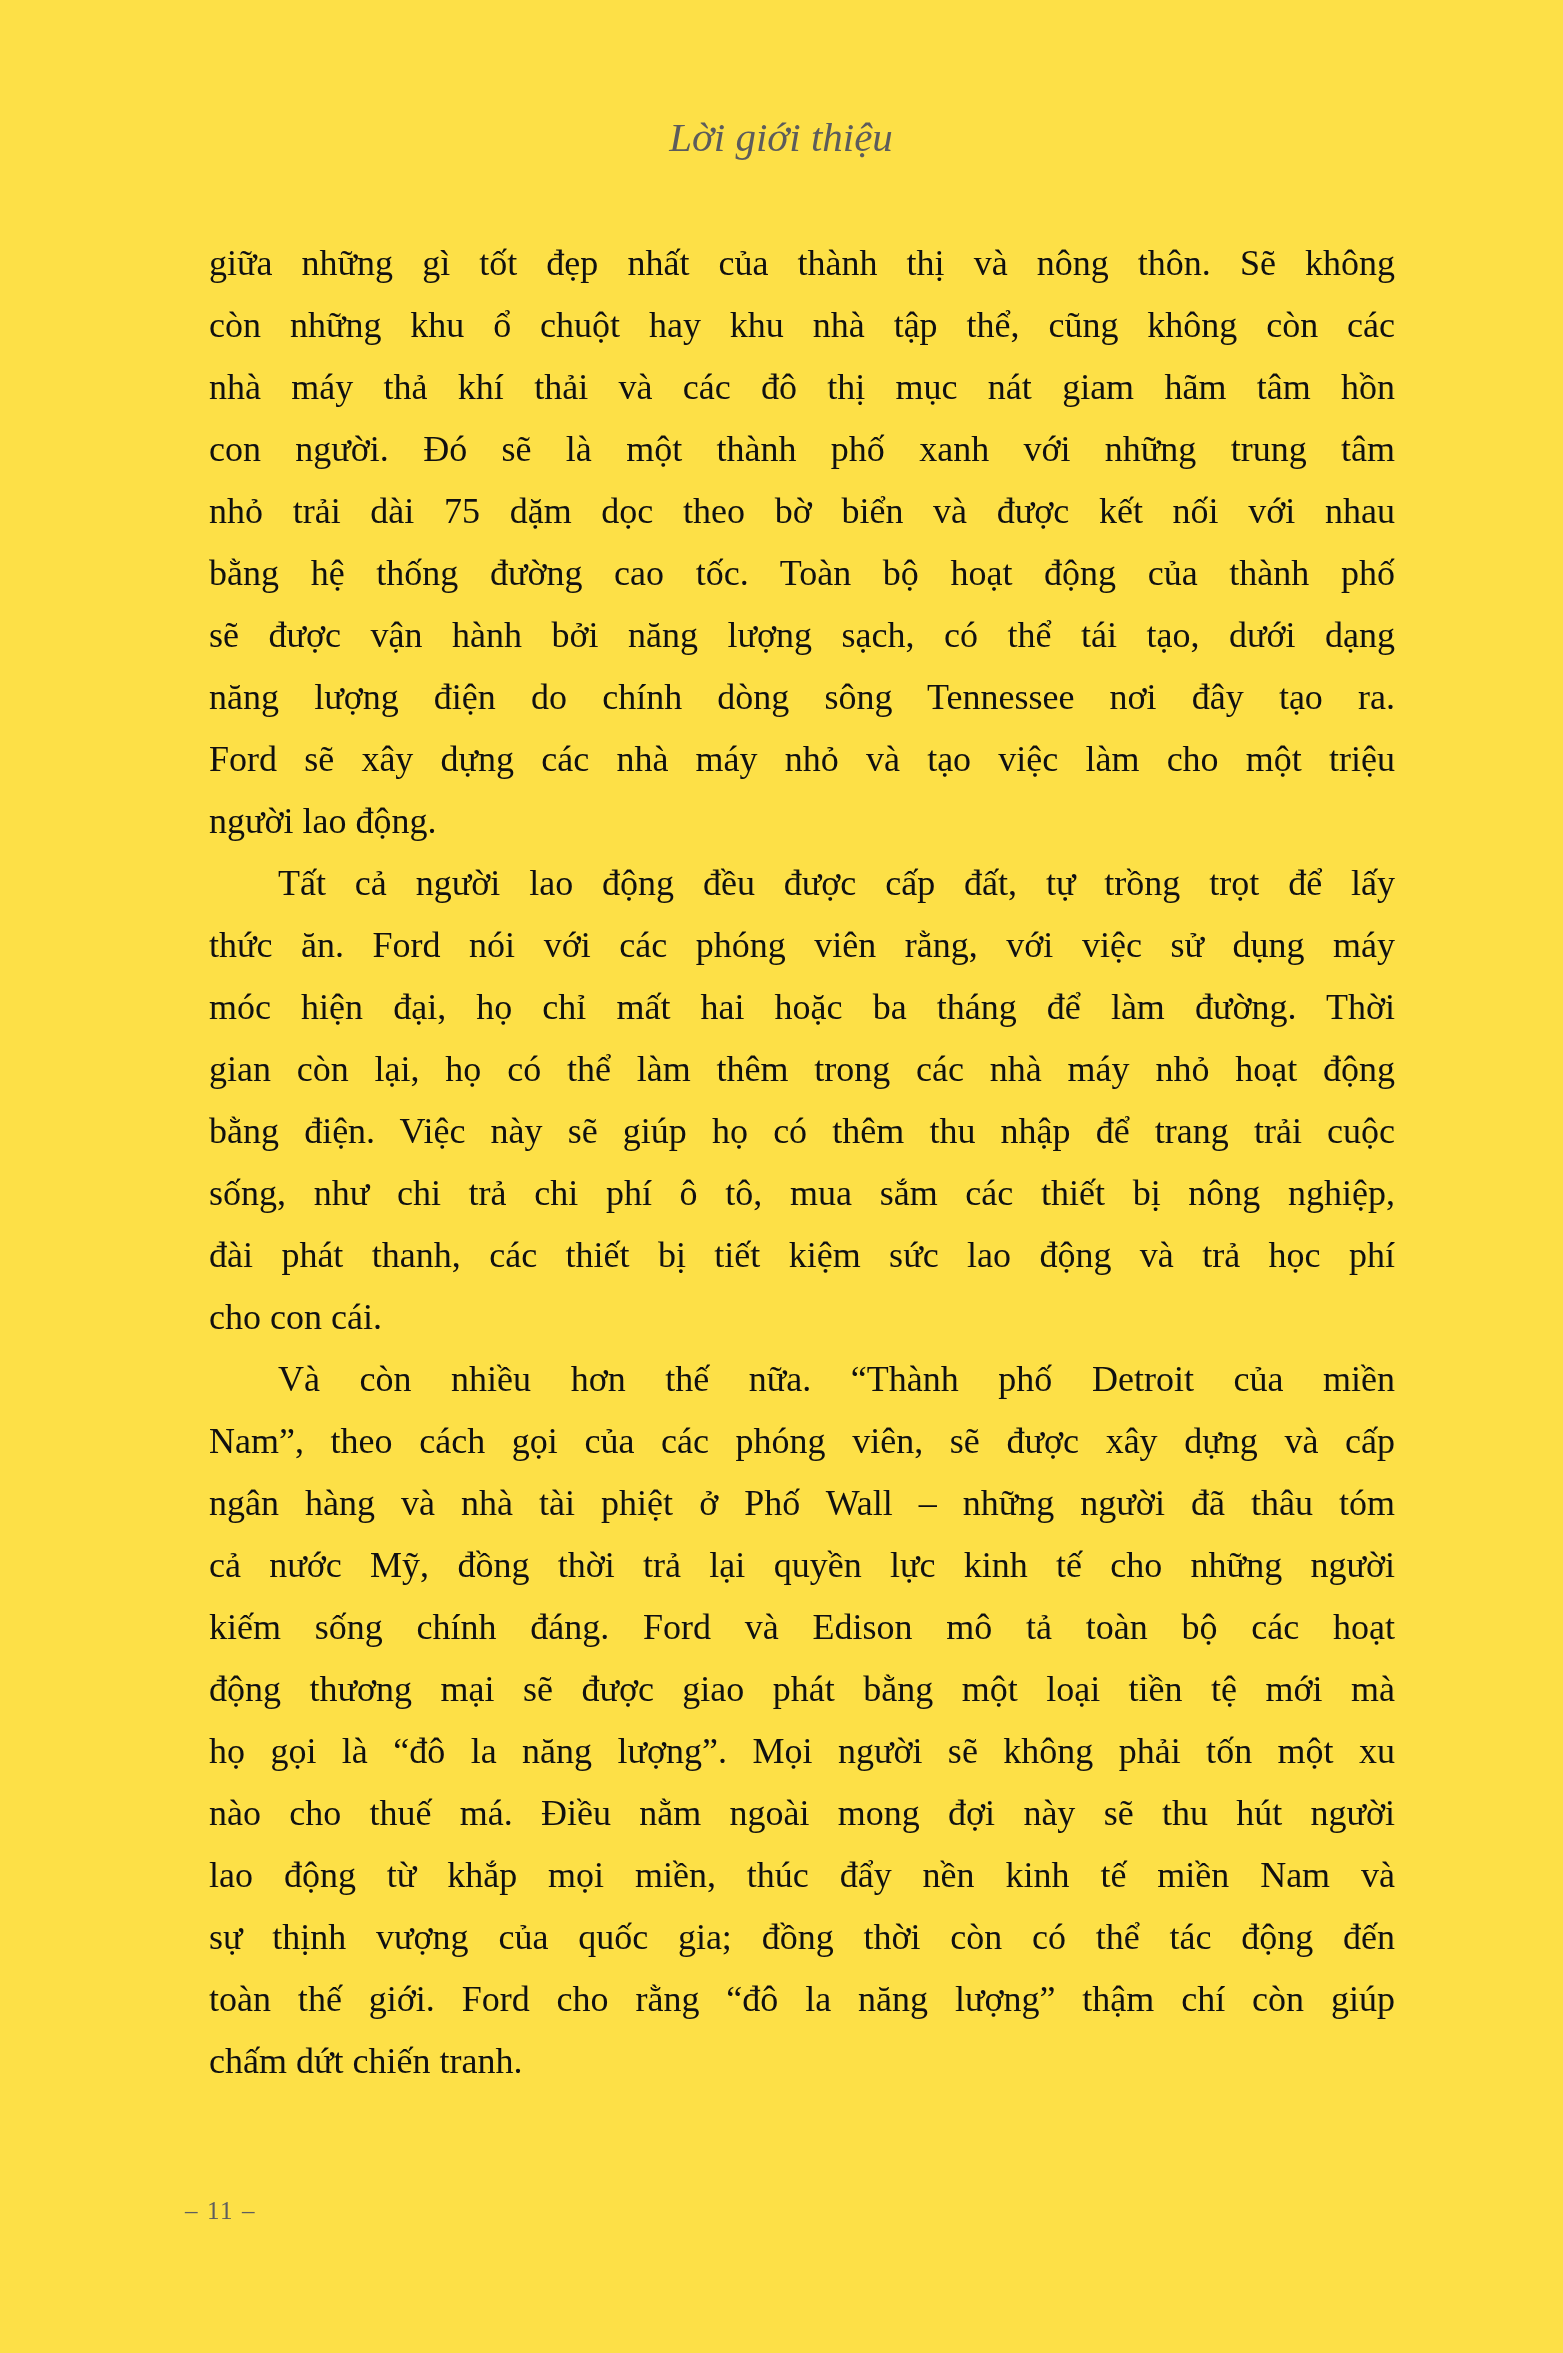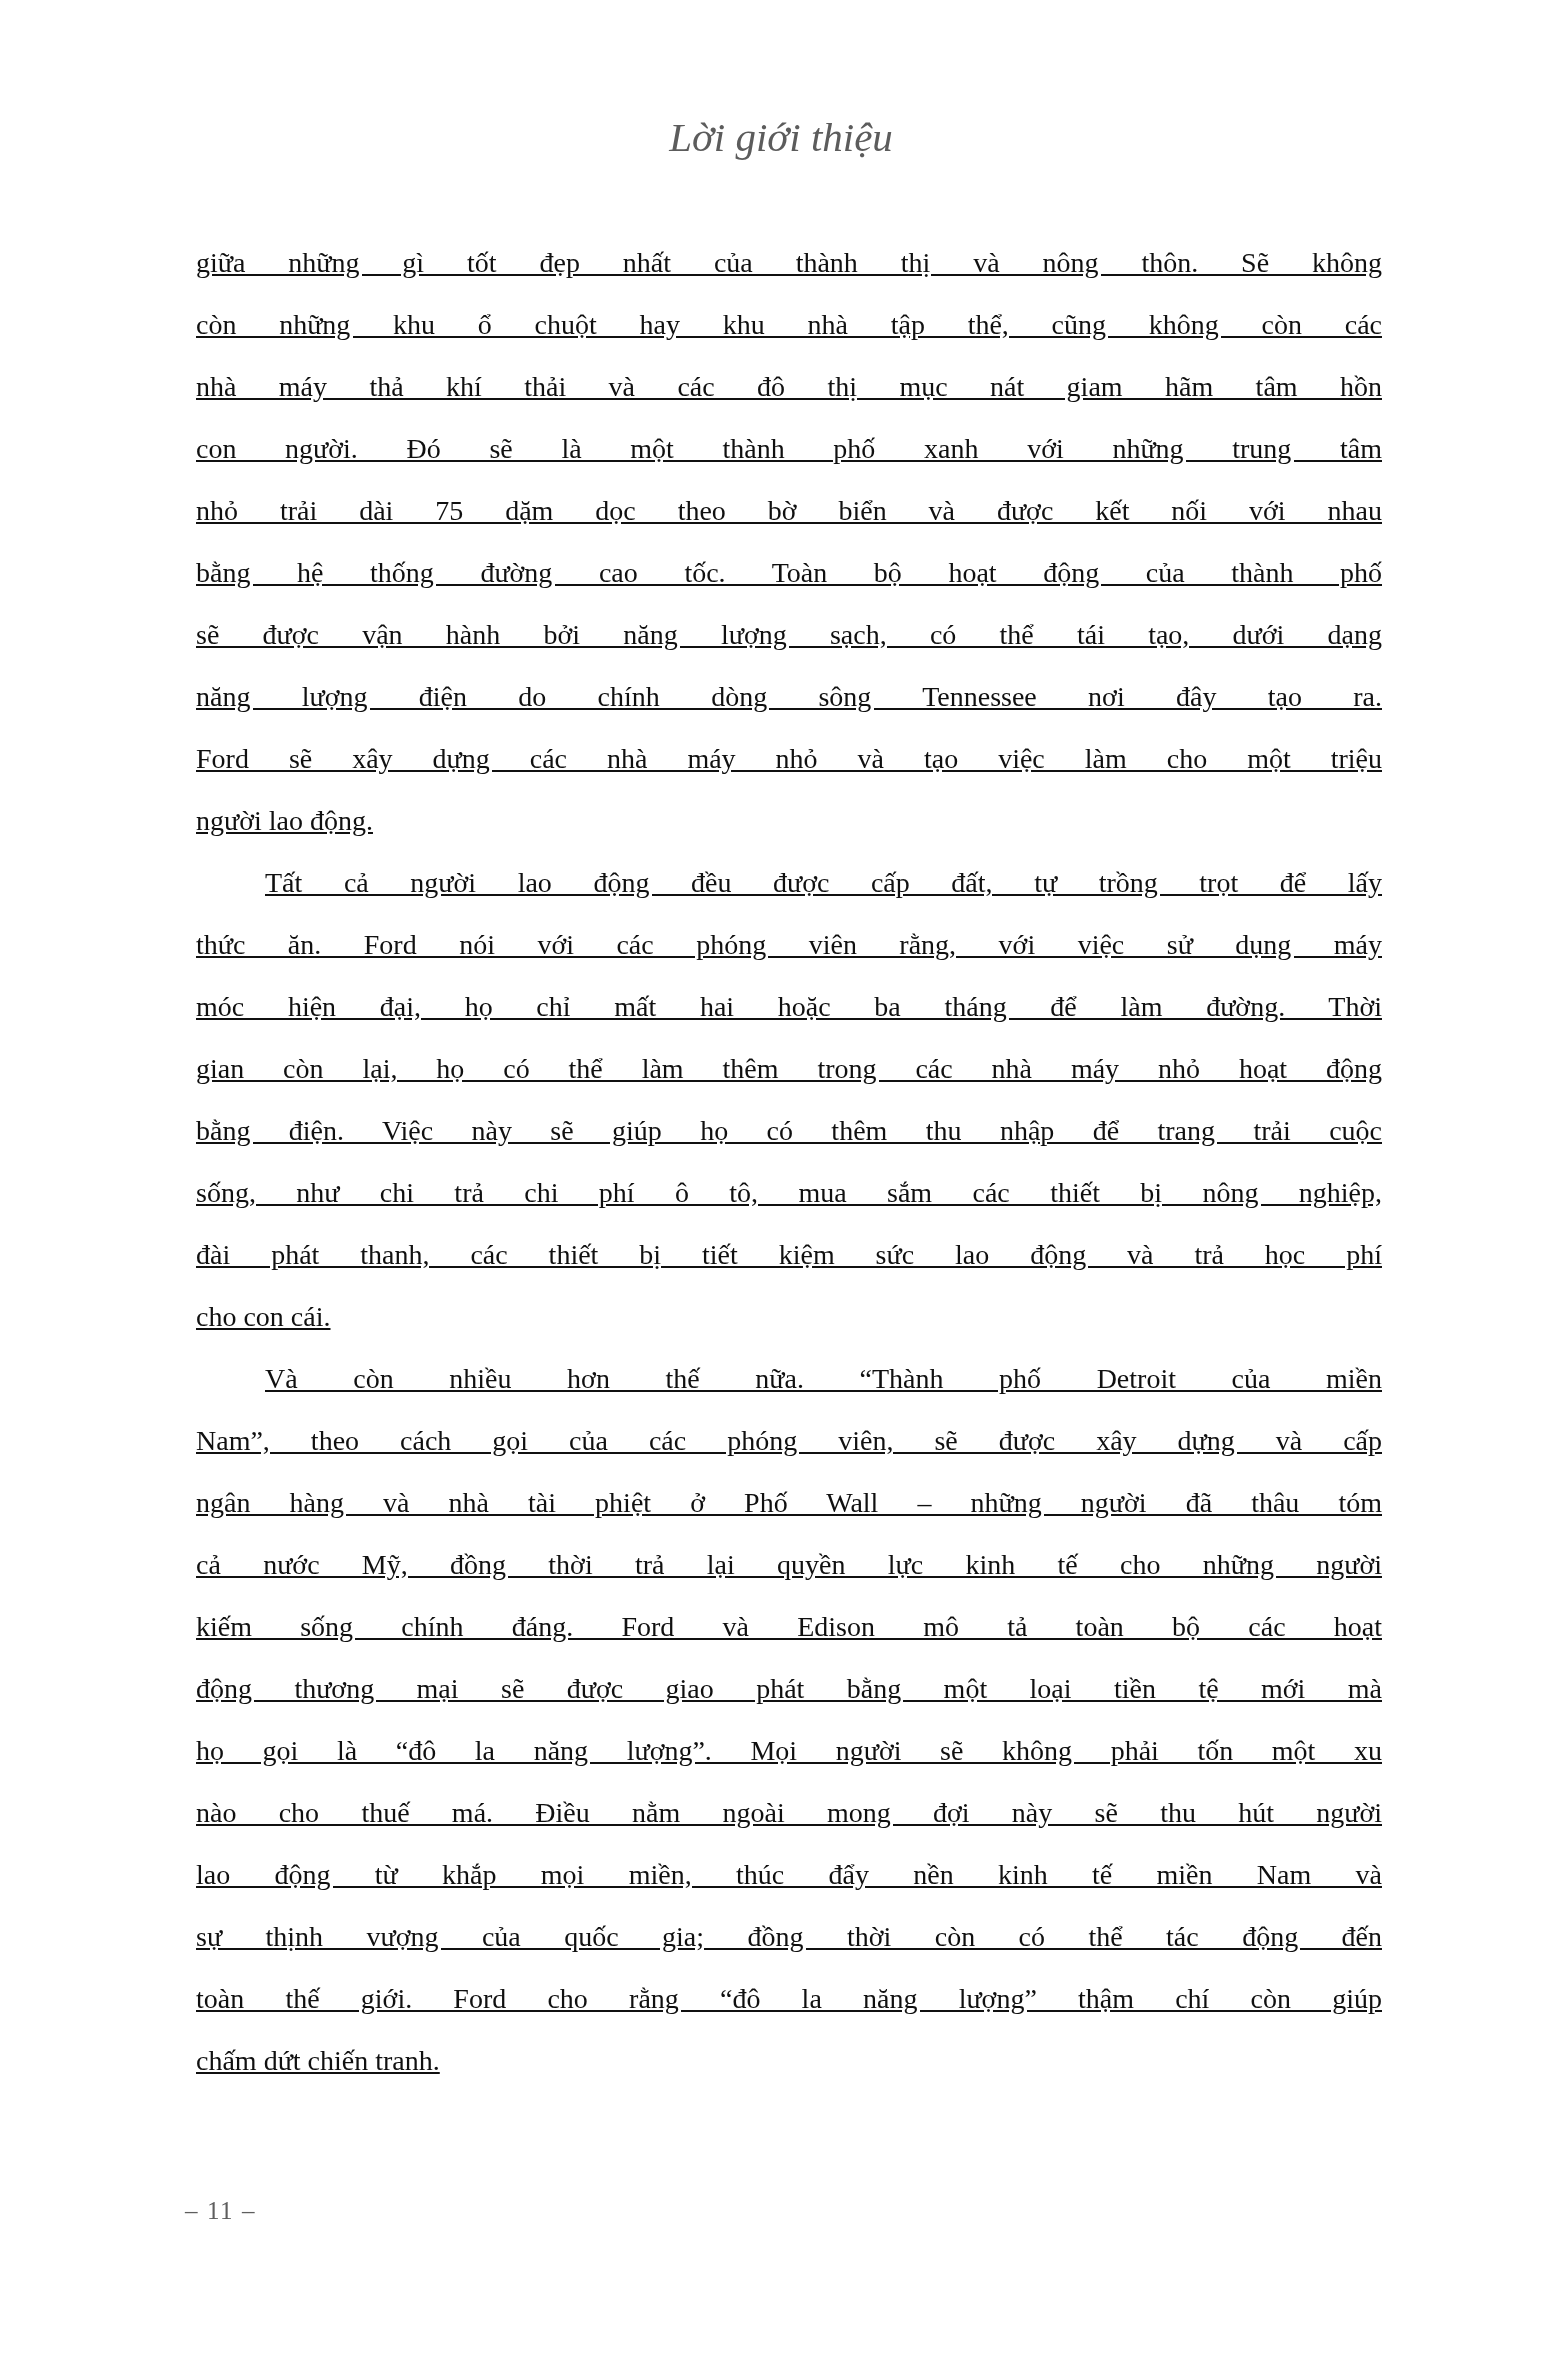--- a/index.html
+++ b/index.html
@@ -5,43 +5,42 @@
   html, body {
     margin: 0;
     padding: 0;
     background: #e8e8e8;
   }
   .page {
     position: relative;
     width: 1563px;
     height: 2354px;
     margin: 0 auto;
-    background: #ffffff;
+    background: #fde047;
     font-family: "Liberation Serif", "DejaVu Serif", serif;
     overflow: hidden;
   }
   .running-header {
     position: absolute;
     left: 185px;
     top: 113px;
     width: 1192px;
     text-align: center;
     font-style: italic;
     font-size: 41px;
     line-height: 49px;
     color: #5c5c5c;
   }
   .text-block {
     position: absolute;
-    left: 196px;
+    left: 209px;
     top: 232px;
     width: 1186px;
     color: #101010;
-    font-size: 28px;
-    text-decoration: underline;
+    font-size: 36px;
   }
   .paragraph { margin: 0; padding: 0; }
   .line {
     height: 62px;
     line-height: 62px;
     text-align: justify;
     text-align-last: justify;
     white-space: normal;
     overflow: visible;
   }

